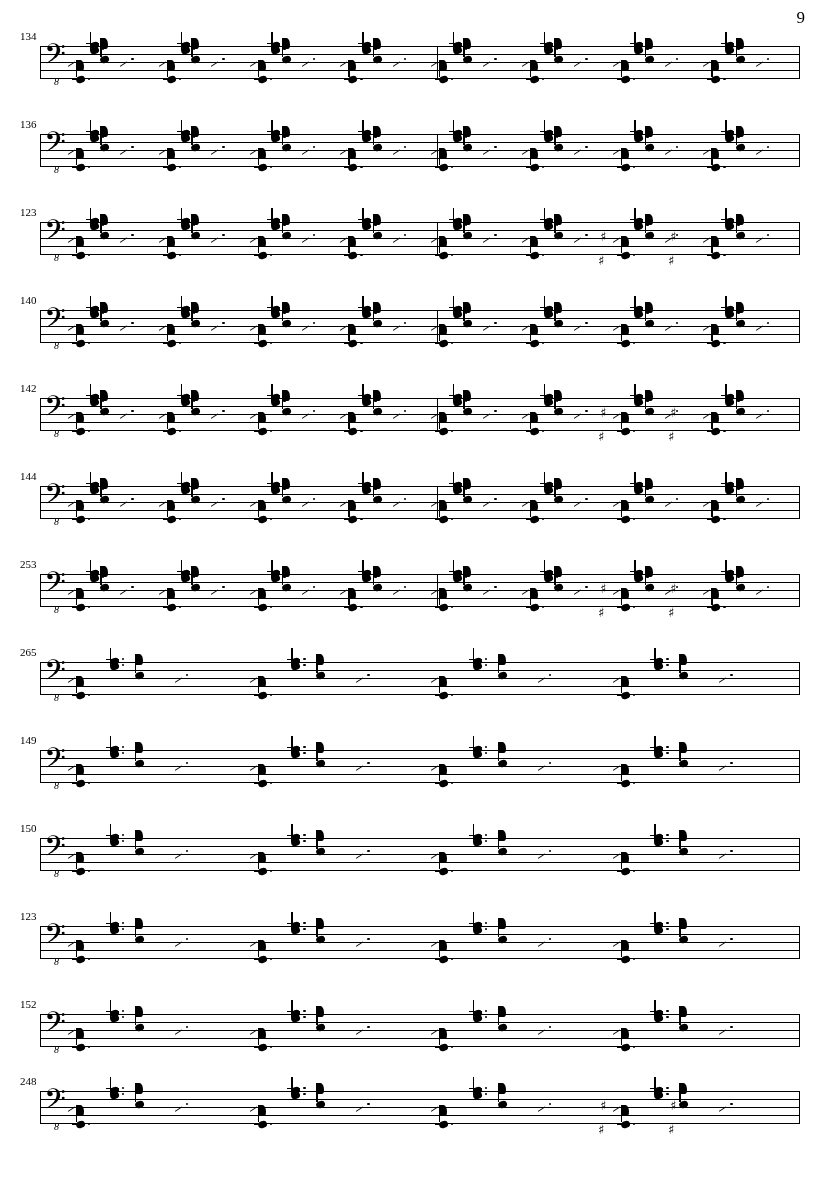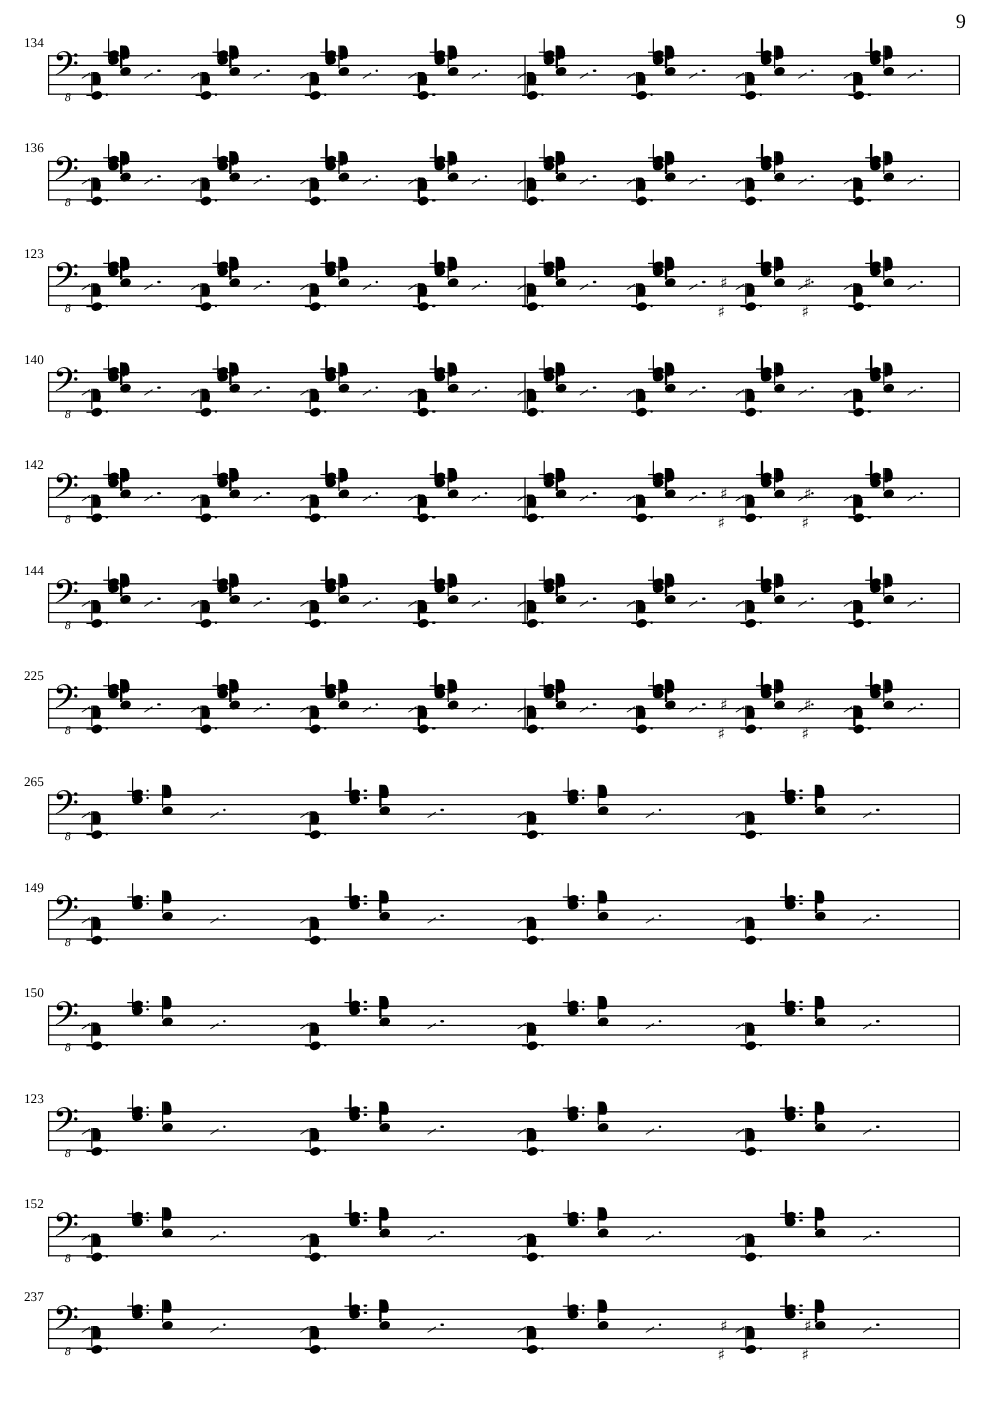--- a/index.html
+++ b/index.html
@@ -1042,21 +1042,21 @@
         <div class="notehead" style="left: 725.215px; top: 12px;"></div>
         <div class="notehead" style="left: 725.215px; top: 17px;"></div>
         <div class="stem" style="left: 725.215px; top: 2px; height: 18px;"></div>
         <div class="dot" style="left: 737.215px; top: 12px;"></div>
         <div class="dot" style="left: 737.215px; top: 18px;"></div>
         <div class="ledger" style="left: 721.215px; top: 13px;"></div>
         <div class="rest8" style="left: 755.7px; top: 22px; font-size: 17px; transform: rotate(12deg);">⸝</div>
         <div class="dot" style="left: 766.7px; top: 28px;"></div>
       </div>
       <div class="system" style="top: 558px;">
-        <div class="measure-number">225</div>
+        <div class="measure-number">253</div>
         <div class="staff">
           <div class="line l0"></div>
           <div class="line l1"></div>
           <div class="line l2"></div>
           <div class="line l3"></div>
           <div class="line l4"></div>
         </div>
         <div class="clef">𝄢</div>
         <div class="clef-octave">8</div>
         <div class="barline" style="left: 40px;"></div>
@@ -1607,21 +1607,21 @@
         <div class="notehead" style="left: 654.43px; top: 12px;"></div>
         <div class="notehead" style="left: 654.43px; top: 17px;"></div>
         <div class="stem" style="left: 654.43px; top: 2px; height: 18px;"></div>
         <div class="dot" style="left: 666.43px; top: 12px;"></div>
         <div class="dot" style="left: 666.43px; top: 18px;"></div>
         <div class="ledger" style="left: 650.43px; top: 13px;"></div>
         <div class="rest8" style="left: 719.4px; top: 22px; font-size: 17px; transform: rotate(12deg);">⸝</div>
         <div class="dot" style="left: 730.4px; top: 28px;"></div>
       </div>
       <div class="system" style="top: 1075px;">
-        <div class="measure-number">237</div>
+        <div class="measure-number">248</div>
         <div class="staff">
           <div class="line l0"></div>
           <div class="line l1"></div>
           <div class="line l2"></div>
           <div class="line l3"></div>
           <div class="line l4"></div>
         </div>
         <div class="clef">𝄢</div>
         <div class="clef-octave">8</div>
         <div class="barline" style="left: 40px;"></div>

